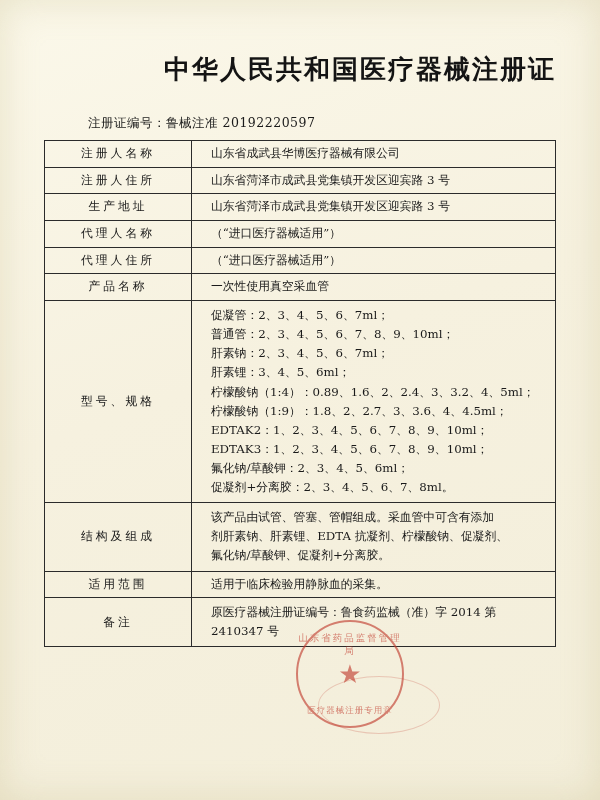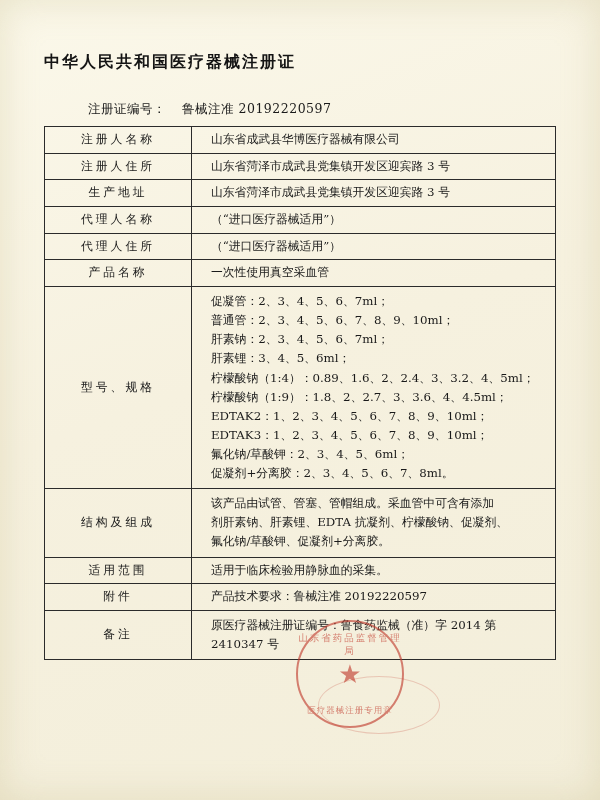--- a/index.html
+++ b/index.html
@@ -17,38 +17,37 @@
   }
   .page {
     position: relative;
     width: 600px;
     height: 800px;
     background: linear-gradient(160deg, #fbf8ea 0%, #f6f1df 45%, #f3eeda 100%);
     box-sizing: border-box;
     padding: 0 44px;
   }
   .title {
-    text-align: left;
-    font-size: 16px;
+    text-align: right;
+    font-size: 26px;
     letter-spacing: 2px;
     font-weight: 600;
     padding-top: 52px;
     color: #141414;
     font-family: "DejaVu Serif", "Liberation Serif", serif;
   }
   .regno {
     margin-top: 28px;
     margin-left: 44px;
     font-size: 12.5px;
     letter-spacing: 0.5px;
     font-family: "DejaVu Serif", "Liberation Serif", serif;
   }
   .regno .num {
     letter-spacing: 0.5px;
-    margin-left: 16px;
   }
   table.cert {
     margin-top: 8px;
     width: 512px;
     border-collapse: collapse;
     table-layout: fixed;
     font-size: 11.8px;
     font-family: "DejaVu Serif", "Liberation Serif", serif;
   }
   table.cert td {
@@ -216,24 +215,20 @@
           <div>该产品由试管、管塞、管帽组成。采血管中可含有添加</div>
           <div>剂肝素钠、肝素锂、EDTA 抗凝剂、柠檬酸钠、促凝剂、</div>
           <div>氟化钠/草酸钾、促凝剂+分离胶。</div>
         </td>
       </tr>
       <tr>
         <td class="label">适用范围</td>
         <td class="value">适用于临床检验用静脉血的采集。</td>
       </tr>
       <tr>
-        <td class="label">附件</td>
-        <td class="value">产品技术要求：鲁械注准 20192220597</td>
-      </tr>
-      <tr>
         <td class="label">备注</td>
         <td class="value multi">
           <div>原医疗器械注册证编号：鲁食药监械（准）字 2014 第</div>
           <div>2410347 号</div>
         </td>
       </tr>
     </tbody>
   </table>
 
 

